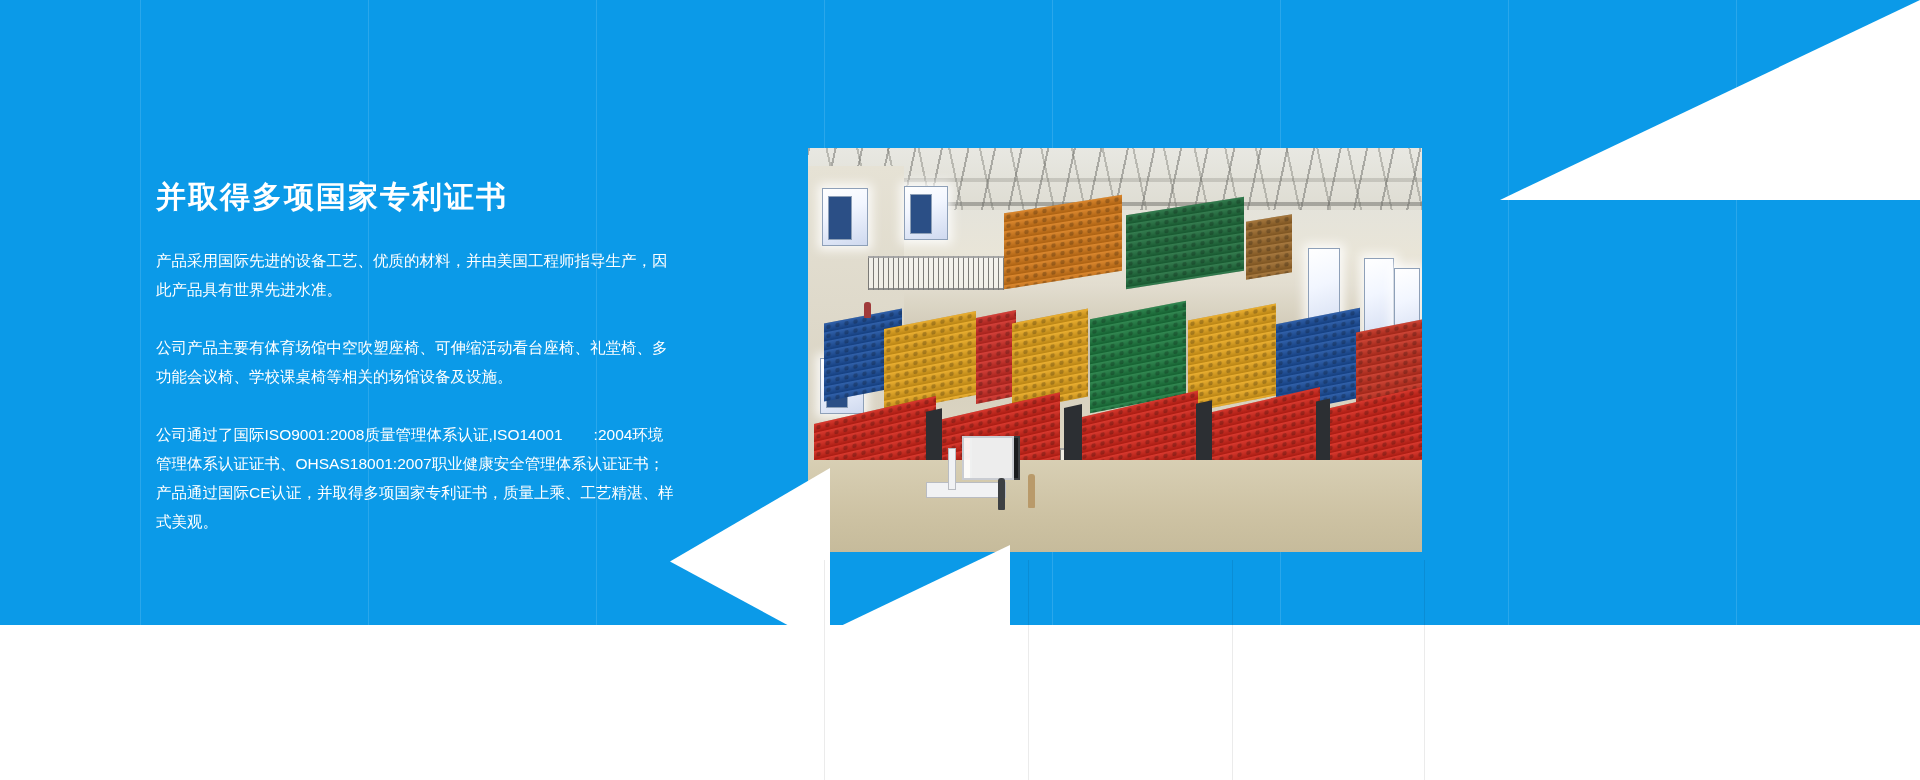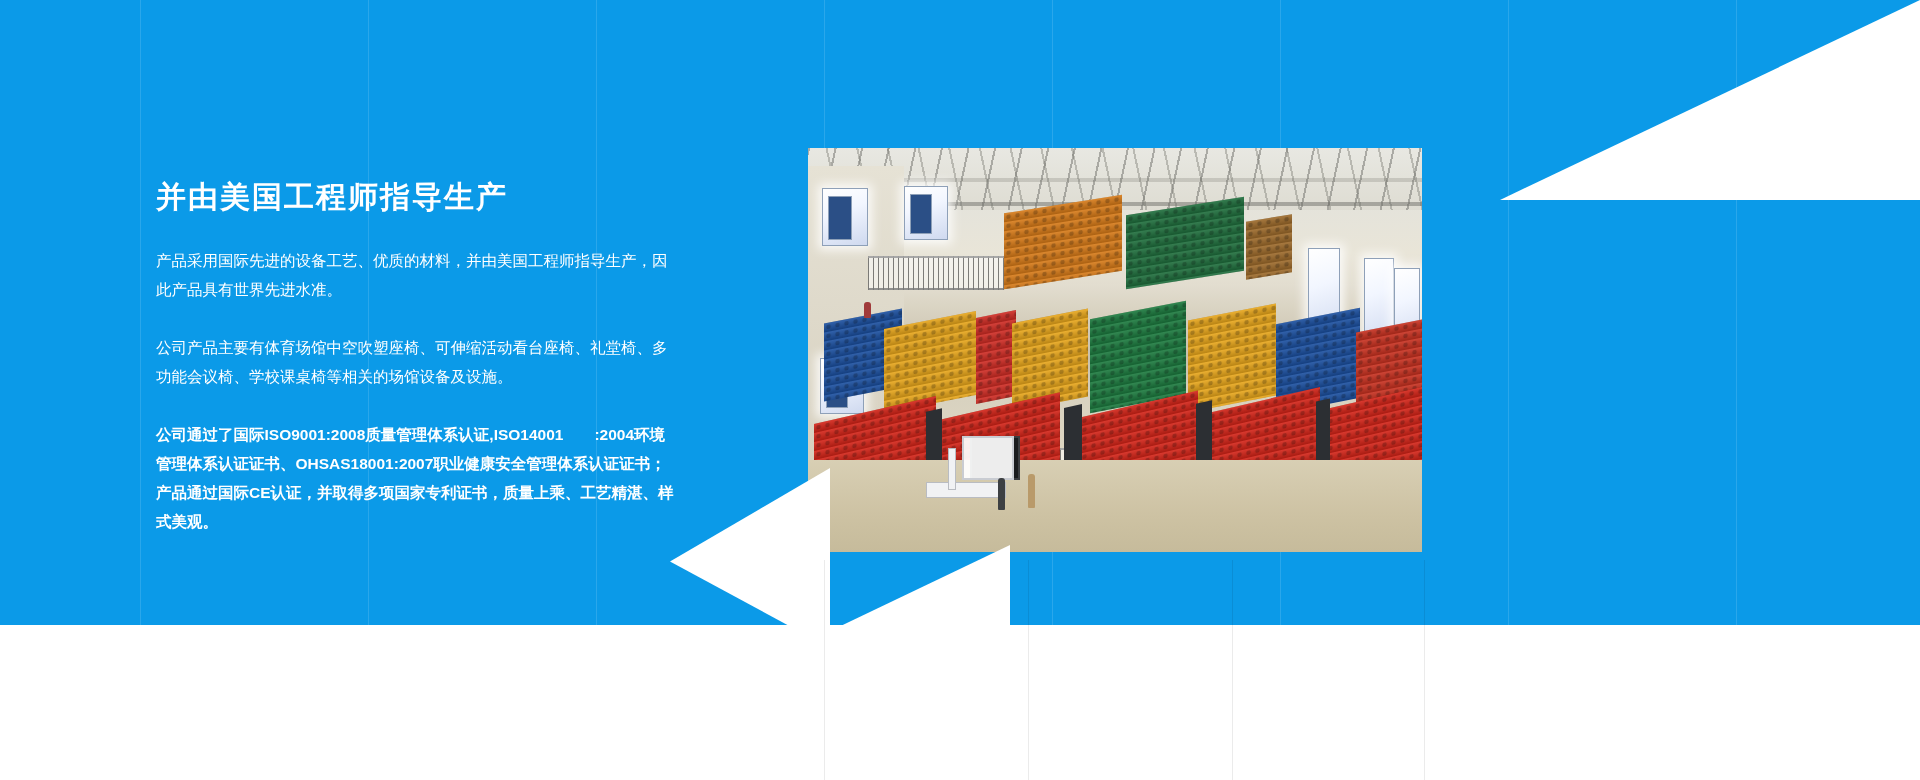--- a/index.html
+++ b/index.html
@@ -101,21 +101,21 @@
     line-height: 1.25;
     margin: 0 0 30px 0;
     font-family: "DejaVu Serif", "Liberation Serif", serif;
   }
   .para {
     font-size: 15.5px;
     line-height: 29px;
     margin: 0 0 29px 0;
     font-weight: 500;
   }
-  .para:last-child { margin-bottom: 8px; font-weight: bold; }
+  .para:last-child { margin-bottom: 8px; }
 
   
   .photo-frame {
     position: absolute;
     left: 808px;
     top: 148px;
     width: 614px;
     height: 404px;
     overflow: hidden;
     background: #cfd4cd;
@@ -317,21 +317,21 @@
       <div class="hoop-pole" style="left:140px;top:300px;width:6px;height:40px"></div>
       <div class="backboard" style="left:154px;top:288px;width:48px;height:40px"></div>
 
       <div class="person" style="left:190px;top:330px;height:32px;background:#3d4043"></div>
       <div class="person" style="left:220px;top:326px;height:34px;background:#b99a6a"></div>
       <div class="person" style="left:56px;top:154px;height:16px;background:#a03a3a"></div>
     </div>
   </div>
 
   <div class="text-col">
-    <h1 class="headline">并由美国工程师指导生产</h1>
+    <h1 class="headline">并取得多项国家专利证书</h1>
     <p class="para">产品采用国际先进的设备工艺、优质的材料，并由美国工程师指导生产，因此产品具有世界先进水准。</p>
     <p class="para">公司产品主要有体育场馆中空吹塑座椅、可伸缩活动看台座椅、礼堂椅、多功能会议椅、学校课桌椅等相关的场馆设备及设施。</p>
     <p class="para">公司通过了国际ISO9001:2008质量管理体系认证,ISO14001  :2004环境管理体系认证证书、OHSAS18001:2007职业健康安全管理体系认证证书；产品通过国际CE认证，并取得多项国家专利证书，质量上乘、工艺精湛、样式美观。</p>
   </div>
 
   <div class="chevron-left"></div>
   <div class="wedge-bottom"></div>
   <div class="bottom-white"></div>
 
   <div class="col-sep" style="left:824px"></div>

